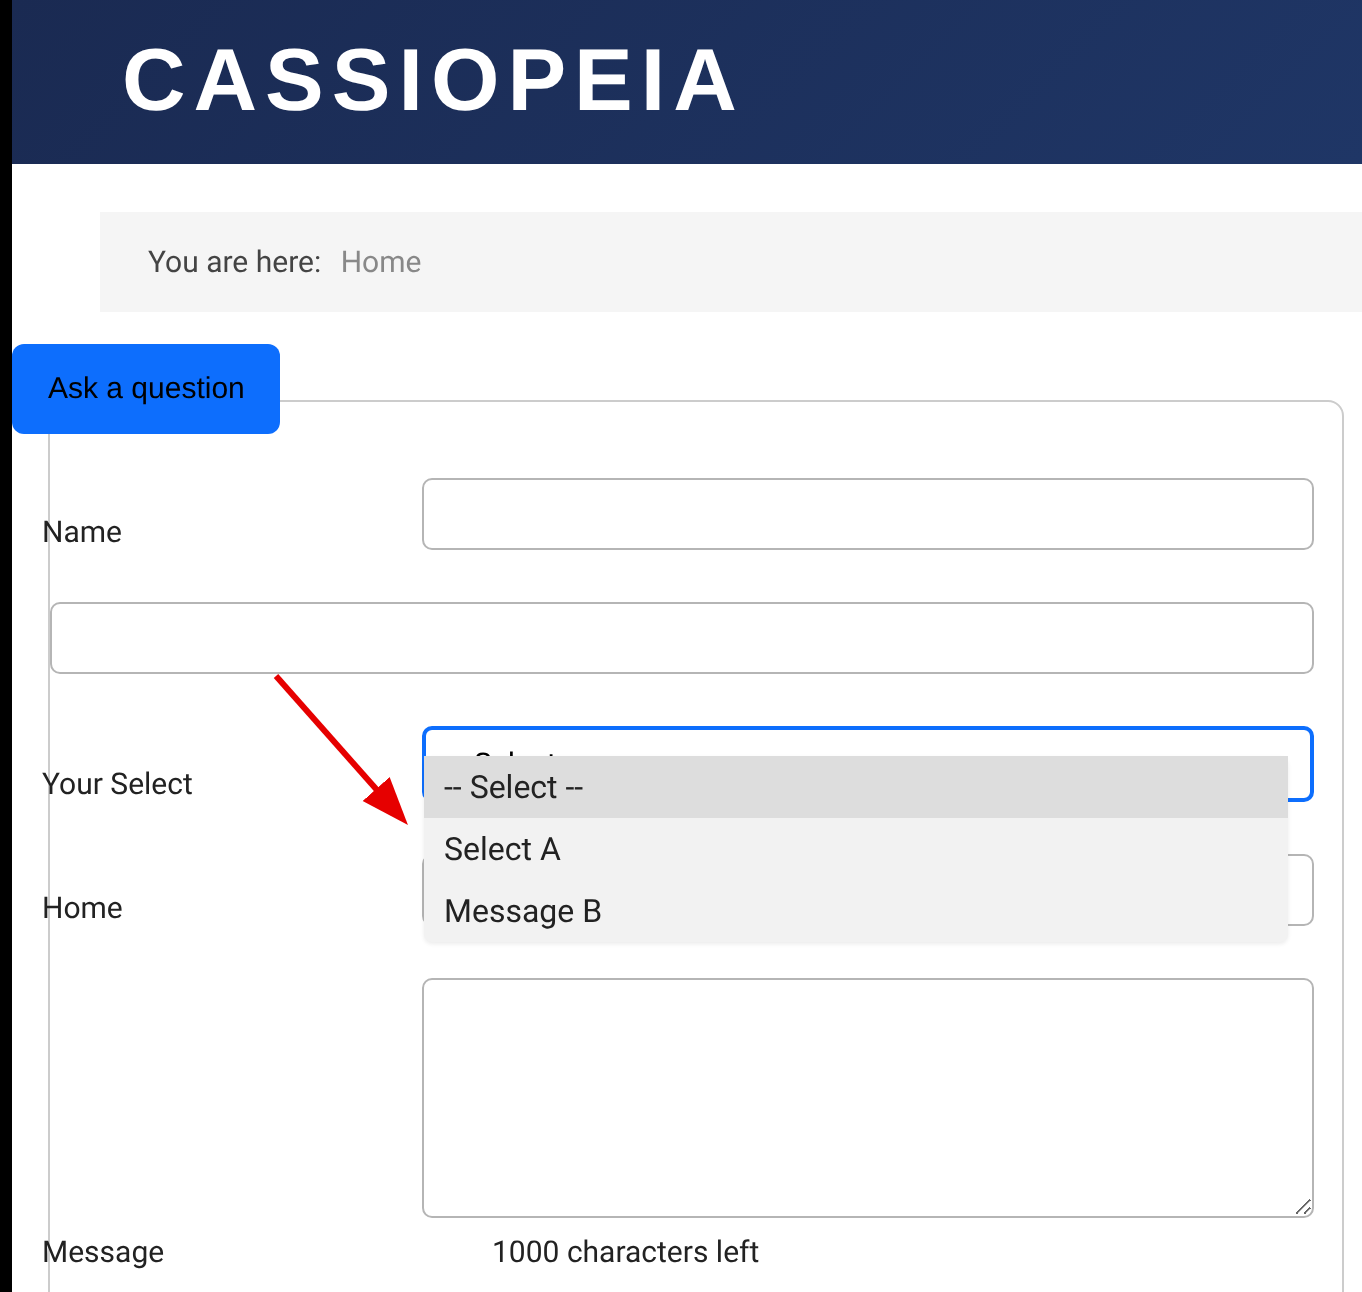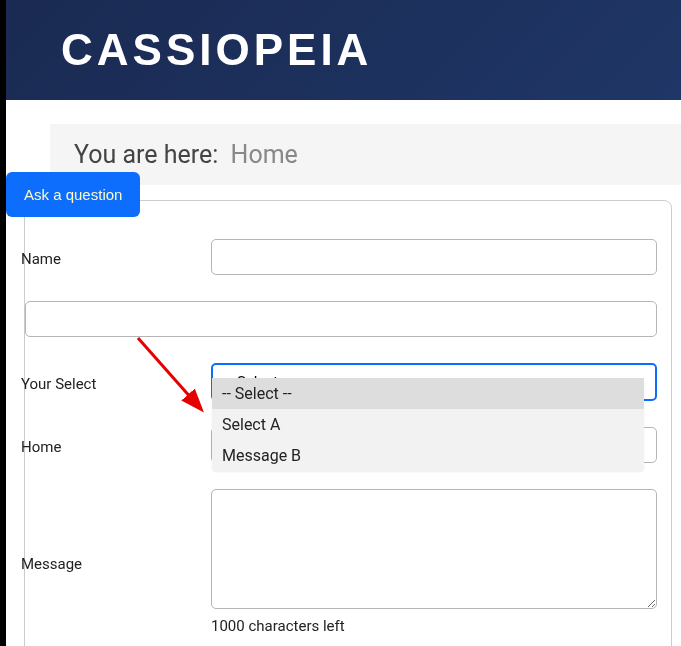--- a/index.html
+++ b/index.html
@@ -12,54 +12,54 @@
       position: relative;
     }
     .left-stripe {
       position: absolute;
       left: 0; top: 0;
       width: 6px; height: 100%;
       background: #000;
     }
     .header {
       background: linear-gradient(135deg, #1a2a52 0%, #1f3666 100%);
-      height: 100px;
+      height: 82px;
       display: flex;
       align-items: center;
       padding-left: 55px;
       margin-left: 6px;
     }
     .logo {
       color: #fff;
       font-size: 44px;
       font-weight: 800;
       letter-spacing: 4px;
       font-family: Arial, sans-serif;
     }
     .content {
       margin-left: 6px;
       padding: 24px 0 0 44px;
     }
     .breadcrumb {
       background: #f5f5f5;
       padding: 16px 24px;
-      font-size: 25px;
+      font-size: 15px;
       color: #444;
       width: 100%;
     }
     .breadcrumb .bc-link {
       color: #888;
       margin-left: 6px;
     }
     .ask-button {
       position: absolute;
       left: 6px;
       top: 172px;
       background: #0d6efd;
-      color: #fef9c3;
+      color: #000000;
       font-size: 15px;
       padding: 14px 18px;
       border-radius: 6px;
       border: none;
       cursor: pointer;
       z-index: 5;
     }
     .ghost-text {
       position: absolute;
       left: 27px;
@@ -78,21 +78,21 @@
       border-radius: 8px;
       background: #fff;
       padding-bottom: 20px;
       z-index: 2;
     }
     .form {
       padding-top: 38px;
     }
     .row {
       display: flex;
-      align-items: center;
+      align-items: flex-end;
       padding: 0 0 26px 0;
     }
     .row .label {
       width: 190px;
       padding-left: 0;
       font-size: 15px;
       color: #222;
       padding-top: 4px;
       margin-left: -4px;
     }
@@ -121,20 +121,21 @@
       border-top: 6px solid #333;
     }
     textarea {
       height: 120px;
       resize: both;
     }
     .char-left {
       font-size: 15px;
       color: #222;
       margin-top: 4px;
+      margin-left: 35px;
     }
 
     .dropdown {
       position: absolute;
       left: 212px;
       top: 378px;
       width: 432px;
       background: #f2f2f2;
       border-radius: 4px;
       z-index: 10;

